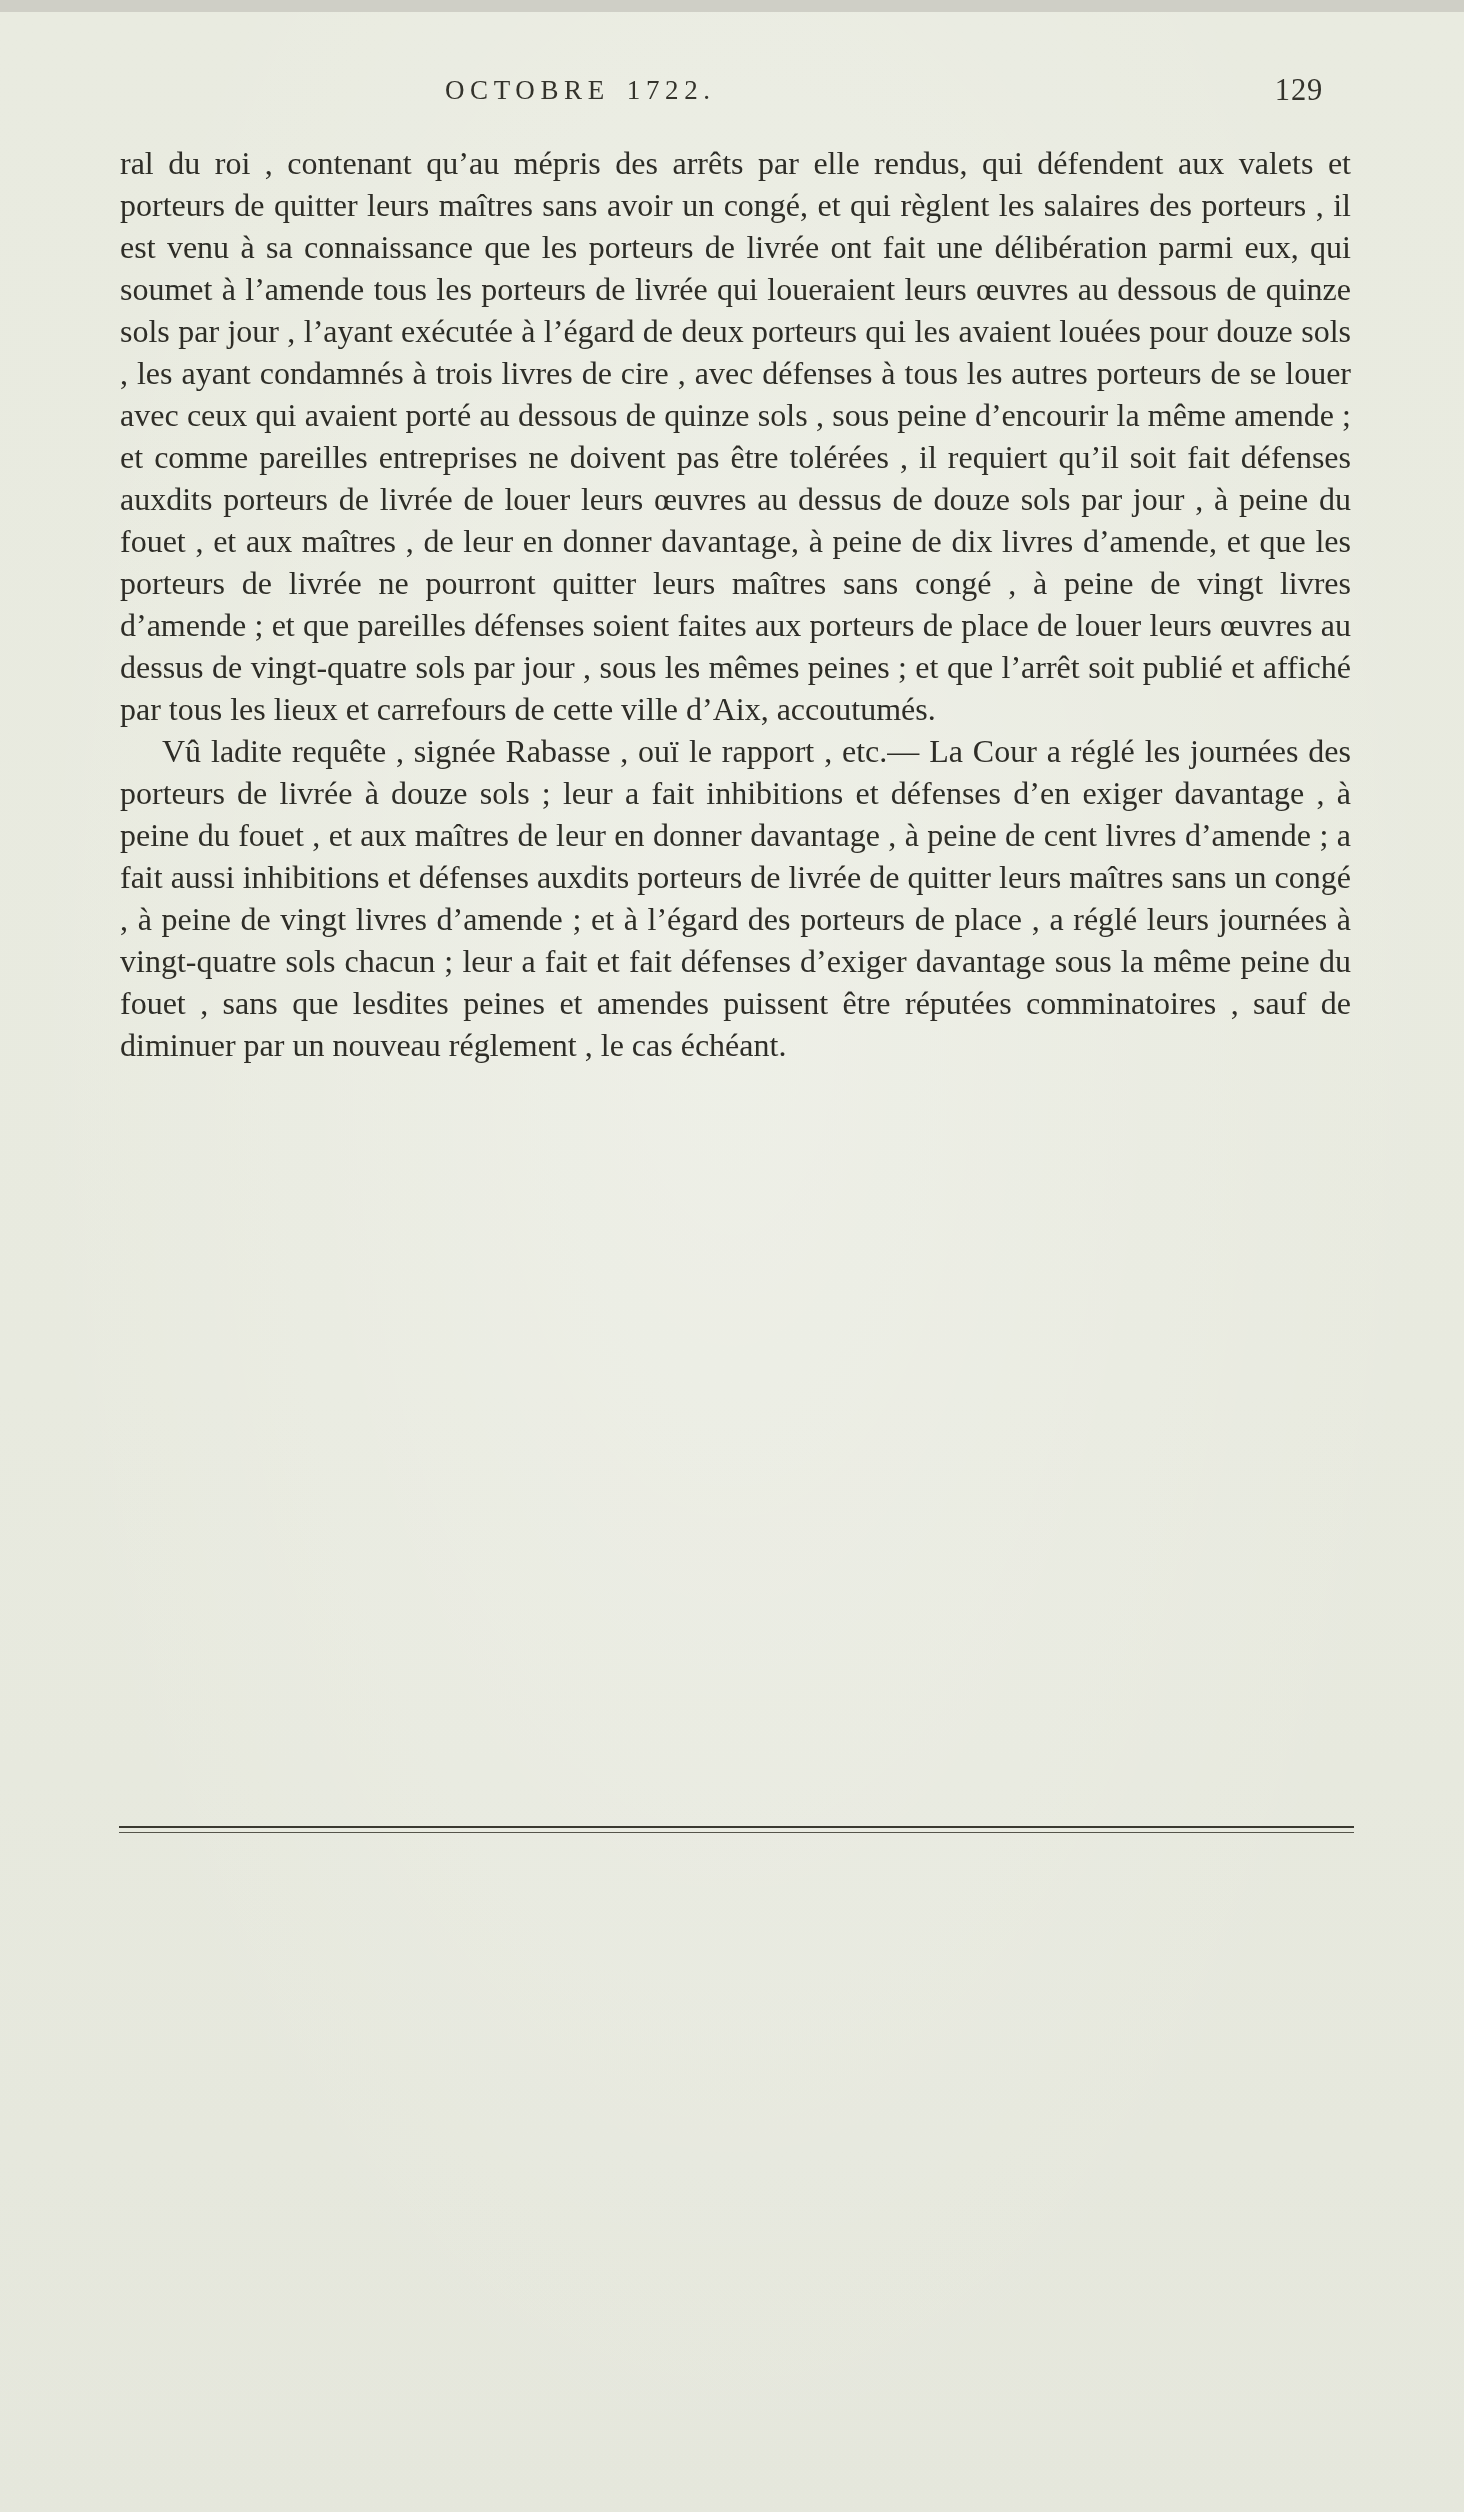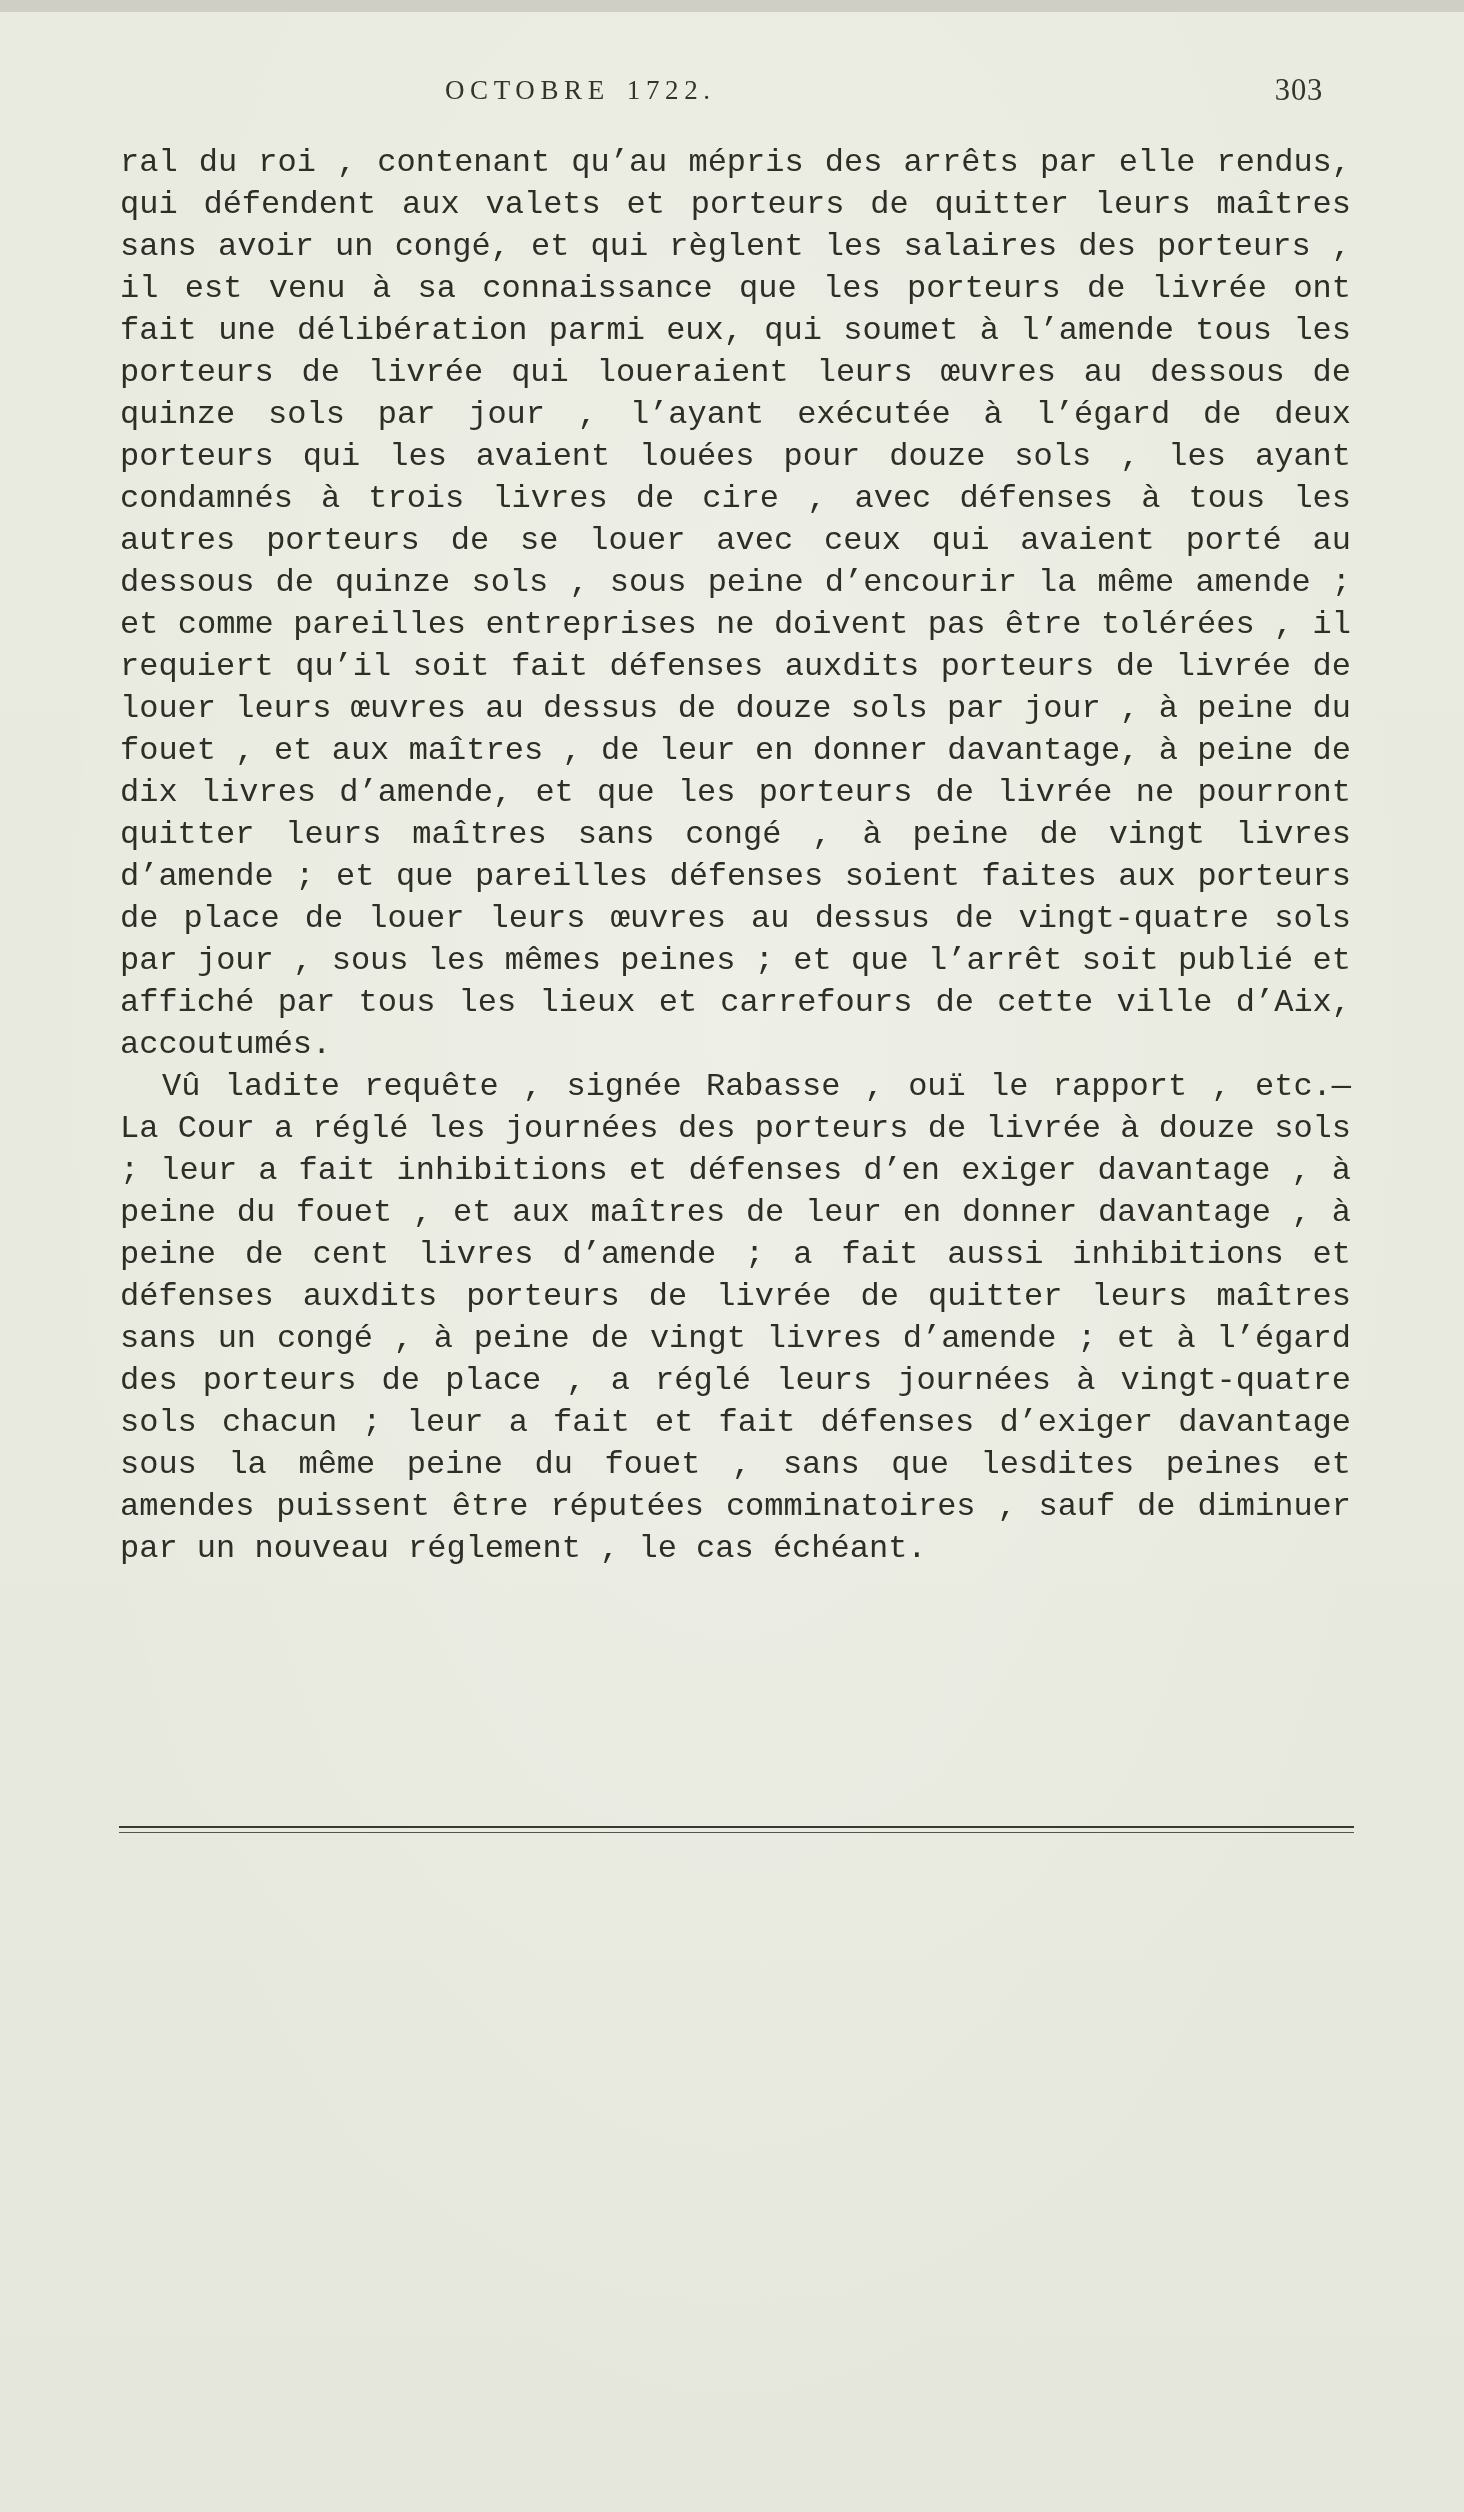--- a/index.html
+++ b/index.html
@@ -46,21 +46,20 @@
   }
   .text-block {
     position: absolute;
     top: 130px;
     left: 120px;
     width: 1231px;
     font-size: 32px;
     line-height: 42px;
     text-align: justify;
     color: #2e2d27;
-    font-family: Liberation Mono, monospace;
   }
   .para {
     margin: 0;
   }
   .para.indented {
     text-indent: 42px;
   }
   .footnote-rule {
     position: absolute;
     top: 1814px;
@@ -81,21 +80,21 @@
     color: #3a3930;
   }
 </style>
 </head>
 <body>
 
 <div class="page">
 
   <div class="running-header">
     <span class="running-title">OCTOBRE 1722.</span>
-    <span class="page-number">303</span>
+    <span class="page-number">129</span>
   </div>
 
   <div class="text-block">
     <p class="para">ral du roi , contenant qu’au mépris des arrêts par elle rendus, qui défendent aux valets et porteurs de quitter leurs maîtres sans avoir un congé, et qui règlent les salaires des porteurs , il est venu à sa connaissance que les porteurs de livrée ont fait une délibération parmi eux, qui soumet à l’amende tous les porteurs de livrée qui loueraient leurs œuvres au dessous de quinze sols par jour , l’ayant exécutée à l’égard de deux porteurs qui les avaient louées pour douze sols , les ayant condamnés à trois livres de cire , avec défenses à tous les autres porteurs de se louer avec ceux qui avaient porté au dessous de quinze sols , sous peine d’encourir la même amende ; et comme pareilles entreprises ne doivent pas être tolérées , il requiert qu’il soit fait défenses auxdits porteurs de livrée de louer leurs œuvres au dessus de douze sols par jour , à peine du fouet , et aux maîtres , de leur en donner davantage, à peine de dix livres d’amende, et que les porteurs de livrée ne pourront quitter leurs maîtres sans congé , à peine de vingt livres d’amende ; et que pareilles défenses soient faites aux porteurs de place de louer leurs œuvres au dessus de vingt-quatre sols par jour , sous les mêmes peines ; et que l’arrêt soit publié et affiché par tous les lieux et carrefours de cette ville d’Aix, accoutumés.</p>
     <p class="para indented">Vû ladite requête , signée Rabasse , ouï le rapport , etc.— La Cour a réglé les journées des porteurs de livrée à douze sols ; leur a fait inhibitions et défenses d’en exiger davantage , à peine du fouet , et aux maîtres de leur en donner davantage , à peine de cent livres d’amende ; a fait aussi inhibitions et défenses auxdits porteurs de livrée de quitter leurs maîtres sans un congé , à peine de vingt livres d’amende ; et à l’égard des porteurs de place , a réglé leurs journées à vingt-quatre sols chacun ; leur a fait et fait défenses d’exiger davantage sous la même peine du fouet , sans que lesdites peines et amendes puissent être réputées comminatoires , sauf de diminuer par un nouveau réglement , le cas échéant.</p>
   </div>
 
   <div class="footnote-rule"></div>
 
 

